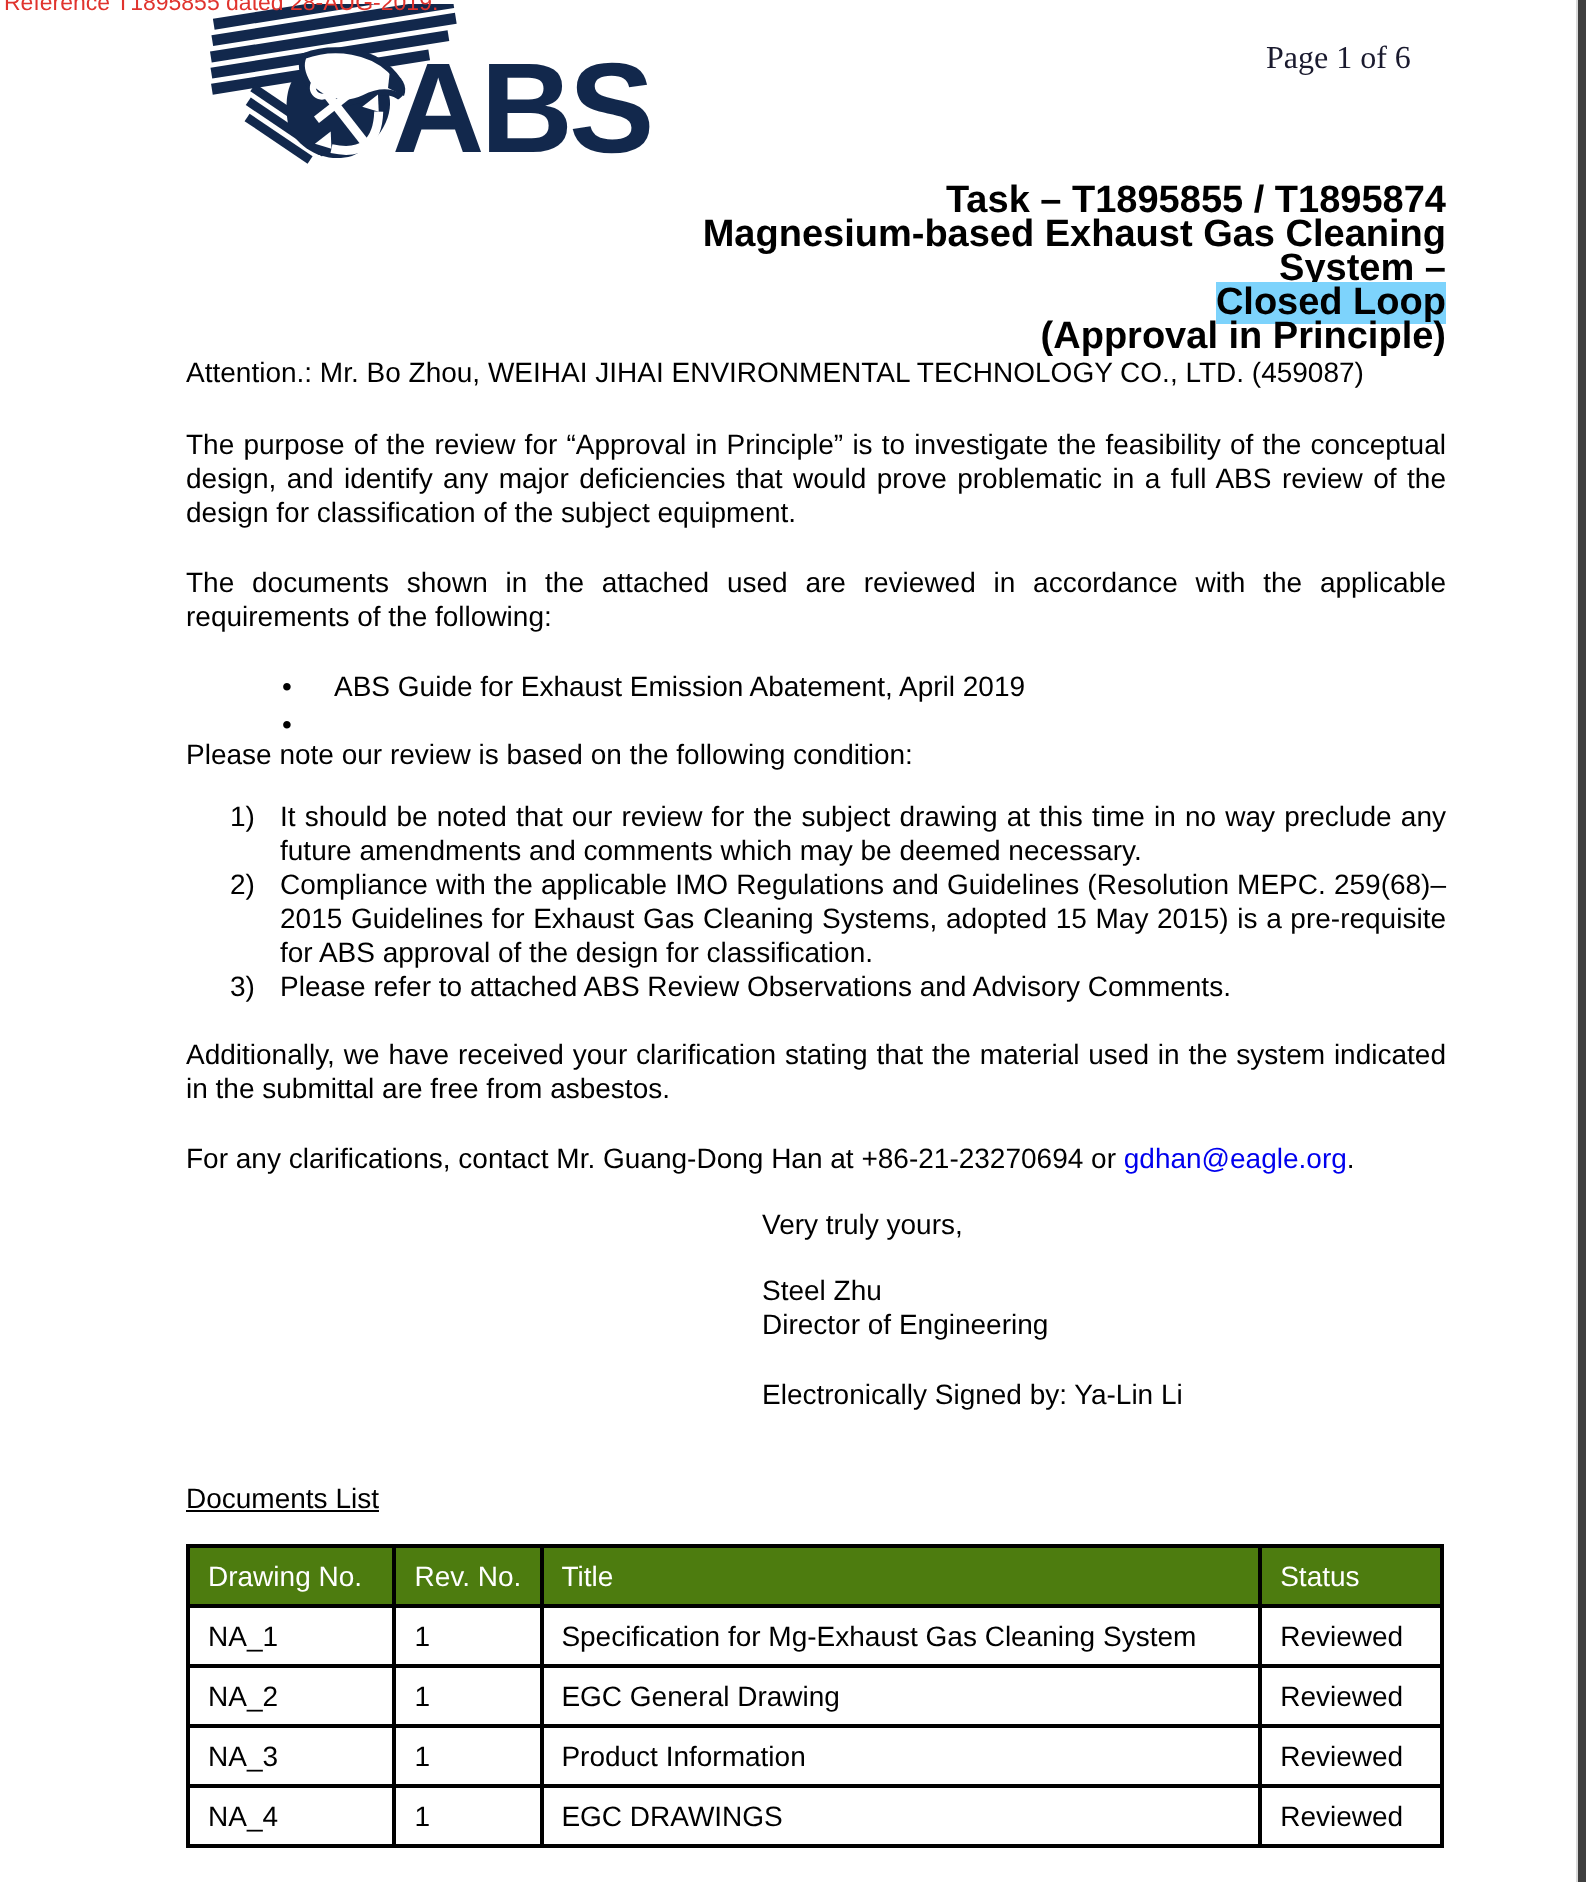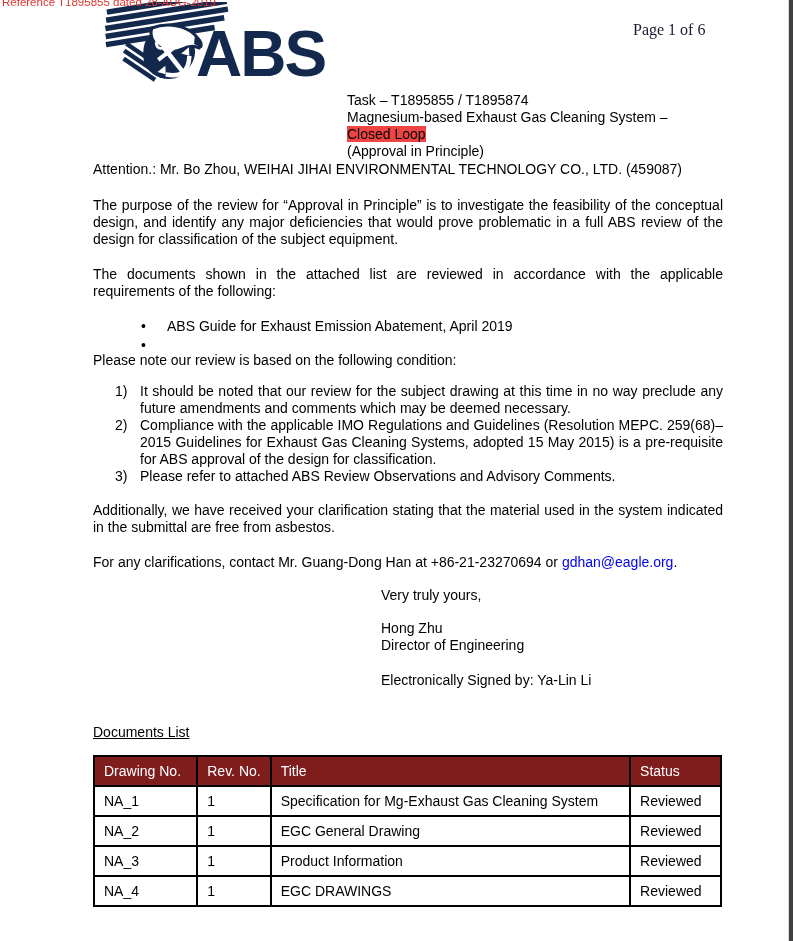--- a/index.html
+++ b/index.html
@@ -22,23 +22,23 @@
   }
   .logo { position:absolute; left:98px; top:2px; z-index:4; }
   .page-num {
     position:absolute; left:633px; top:21px;
     font-family:"Liberation Serif", serif; font-size:16px; color:#1a1a2e;
   }
 
   
   .content { position:absolute; left:93px; top:92px; width:630px; font-size:14px; line-height:17px; }
 
-  .task { margin-left:254px; font-weight:normal; font-size:14px; }
+  .task { margin-left:254px; font-weight:bold; font-size:19px;text-align:right; }
   .task .indent { }
-  .hl { background:#ef4444; }
+  .hl { background:#7dd3fc; }
 
   .attention { margin-top:1px; }
   .p-just { text-align:justify; }
   .p1 { margin-top:19px; }
   .p2 { margin-top:18px; }
 
   ul.bullets { margin-top:17px; list-style:none; margin-left:48px; }
   ul.bullets li { position:relative; padding-left:26px; line-height:19px; }
   ul.bullets li .dot { position:absolute; left:0; top:0; }
 
@@ -61,21 +61,21 @@
   table.docs {
     margin-top:14px; width:629px;
     border-collapse:collapse;
   }
   table.docs th, table.docs td {
     border:2px solid #000;
     padding:4px 9px;
     font-size:14px; font-weight:normal; text-align:left;
     height:30px; vertical-align:middle; white-space:nowrap;
   }
-  table.docs th { background:#7f1d1d; color:#ffffff; }
+  table.docs th { background:#4d7c0f; color:#ffffff; }
   .col-drawing { width:104px; }
   .col-rev { width:71px; }
   .col-title { width:362px; }
   .col-status { width:92px; }
 </style>
 </head>
 <body>
 
 <div class="page-edge-light"></div>
 <div class="page-edge"></div>
@@ -125,42 +125,42 @@
     <div>Task – T1895855 / T1895874</div>
     <div class="indent">Magnesium-based Exhaust Gas Cleaning System –</div>
     <div class="indent"><span class="hl">Closed Loop</span></div>
     <div class="indent">(Approval in Principle)</div>
   </div>
 
   <p class="attention">Attention.: Mr. Bo Zhou, WEIHAI JIHAI ENVIRONMENTAL TECHNOLOGY CO., LTD. (459087)</p>
 
   <p class="p1 p-just">The purpose of the review for “Approval in Principle” is to investigate the feasibility of the conceptual design, and identify any major deficiencies that would prove problematic in a full ABS review of the design for classification of the subject equipment.</p>
 
-  <p class="p2 p-just">The documents shown in the attached list are reviewed in accordance with the applicable requirements of the following:</p>
+  <p class="p2 p-just">The documents shown in the attached used are reviewed in accordance with the applicable requirements of the following:</p>
 
   <ul class="bullets">
     <li><span class="dot">•</span><span>ABS Guide for Exhaust Emission Abatement, April 2019</span></li>
     <li><span class="dot">•</span></li>
   </ul>
 
   <p class="cond">Please note our review is based on the following condition:</p>
 
   <ol class="conds">
     <li><span class="num">1)</span><span>It should be noted that our review for the subject drawing at this time in no way preclude any future amendments and comments which may be deemed necessary.</span></li>
     <li><span class="num">2)</span><span>Compliance with the applicable IMO Regulations and Guidelines (Resolution MEPC. 259(68)– 2015 Guidelines for Exhaust Gas Cleaning Systems, adopted 15 May 2015) is a pre-requisite for ABS approval of the design for classification.</span></li>
     <li><span class="num">3)</span><span>Please refer to attached ABS Review Observations and Advisory Comments.</span></li>
   </ol>
 
   <p class="asb p-just">Additionally, we have received your clarification stating that the material used in the system indicated in the submittal are free from asbestos.</p>
 
   <p class="contact"><span>For any clarifications, contact Mr. Guang-Dong Han at +86-21-23270694 or </span><span class="email-link">gdhan@eagle.org</span><span>.</span></p>
 
   <div class="sig">
     <div class="sig-close">Very truly yours,</div>
-    <div class="sig-name">Hong Zhu</div>
+    <div class="sig-name">Steel Zhu</div>
     <div>Director of Engineering</div>
     <div class="sig-esign">Electronically Signed by: Ya-Lin Li</div>
   </div>
 
   <div class="doclist-heading">Documents List</div>
 
   <table class="docs">
     <thead>
       <tr>
         <th class="col-drawing">Drawing No.</th>

